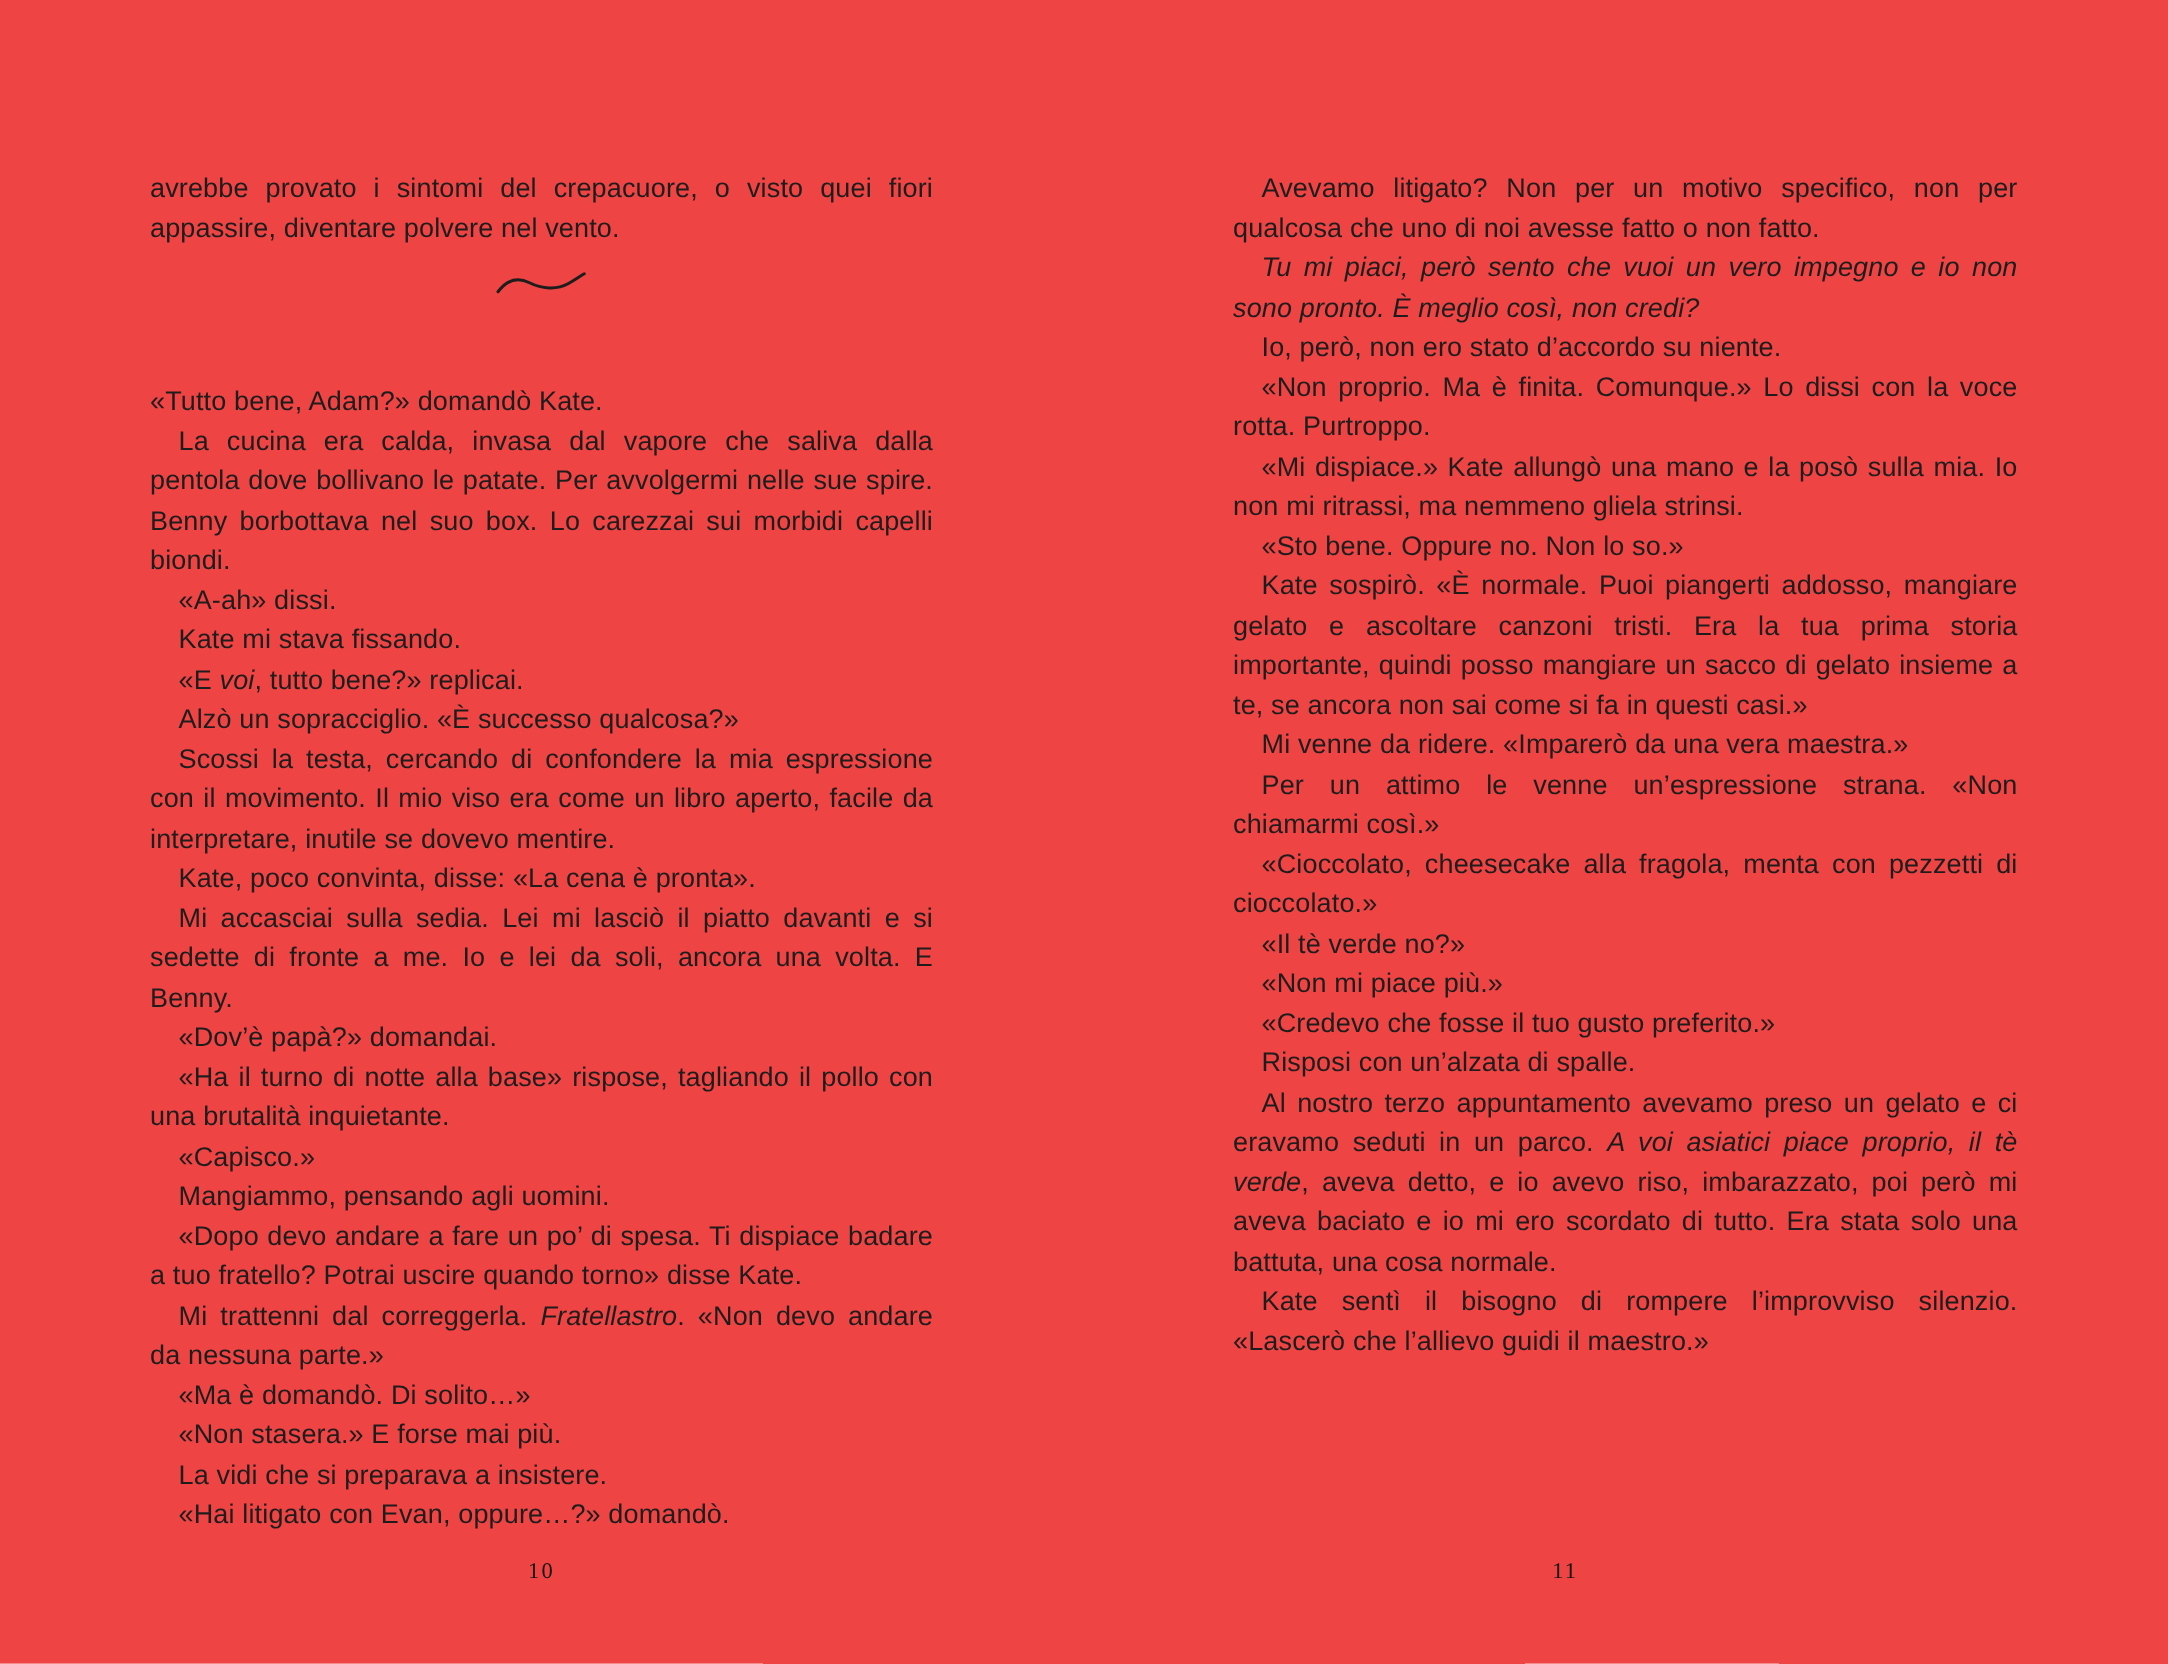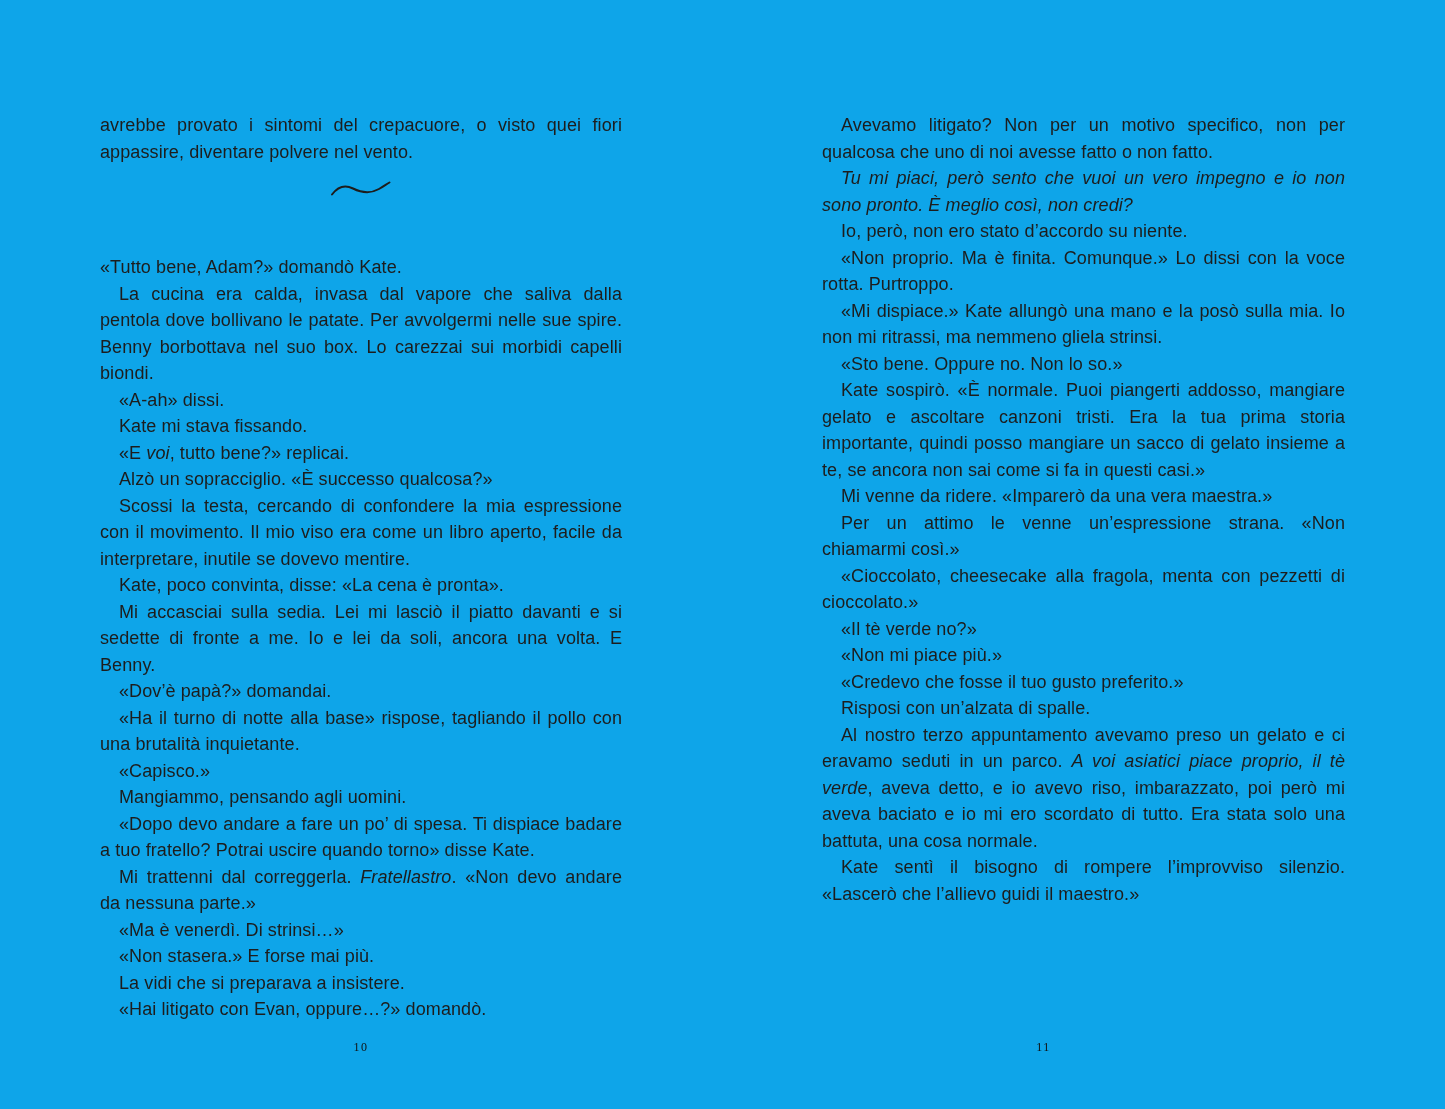--- a/index.html
+++ b/index.html
@@ -10,21 +10,21 @@
   body {
     width: 1445px;
     height: 1109px;
     overflow: hidden;
     font-family: "Liberation Sans", "DejaVu Sans", sans-serif;
   }
   .spread {
     position: relative;
     width: 1445px;
     height: 1109px;
-    background: #0ea5e9;
+    background: #ef4444;
   }
   .page-text {
     position: absolute;
     top: 112px;
   }
   .page-text.left  { left: 100px; width: 522px; }
   .page-text.right { left: 822px; width: 523px; }
 
   p.para {
     margin: 0;
@@ -44,21 +44,21 @@
     box-sizing: border-box;
     padding-top: 16px;
     text-align: center;
   }
   .scene-break svg { display: inline-block; }
 
   .page-number {
     position: absolute;
     top: 1040px;
     font-family: "Liberation Serif", "DejaVu Serif", serif;
-    font-size: 12px;
+    font-size: 15px;
     color: #111111;
     text-align: center;
     letter-spacing: 1.5px;
   }
   .page-number.pn-left  { left: 100px; width: 522px; }
   .page-number.pn-right { left: 782px; width: 523px; }
 </style>
 </head>
 <body>
 
@@ -78,21 +78,21 @@
       <p class="para indent"><span class="">Alzò un sopracciglio. «È successo qualcosa?»</span></p>
       <p class="para indent"><span class="">Scossi la testa, cercando di confondere la mia espressione con il movimento. Il mio viso era come un libro aperto, facile da interpretare, inutile se dovevo mentire.</span></p>
       <p class="para indent"><span class="">Kate, poco convinta, disse: «La cena è pronta».</span></p>
       <p class="para indent"><span class="">Mi accasciai sulla sedia. Lei mi lasciò il piatto davanti e si sedette di fronte a me. Io e lei da soli, ancora una volta. E Benny.</span></p>
       <p class="para indent"><span class="">«Dov’è papà?» domandai.</span></p>
       <p class="para indent"><span class="">«Ha il turno di notte alla base» rispose, tagliando il pollo con una brutalità inquietante.</span></p>
       <p class="para indent"><span class="">«Capisco.»</span></p>
       <p class="para indent"><span class="">Mangiammo, pensando agli uomini.</span></p>
       <p class="para indent"><span class="">«Dopo devo andare a fare un po’ di spesa. Ti dispiace badare a tuo fratello? Potrai uscire quando torno» disse Kate.</span></p>
       <p class="para indent"><span class="">Mi trattenni dal correggerla. </span><span class="italic">Fratellastro</span><span class="">. «Non devo andare da nessuna parte.»</span></p>
-      <p class="para indent"><span class="">«Ma è venerdì. Di strinsi…»</span></p>
+      <p class="para indent"><span class="">«Ma è domandò. Di solito…»</span></p>
       <p class="para indent"><span class="">«Non stasera.» E forse mai più.</span></p>
       <p class="para indent"><span class="">La vidi che si preparava a insistere.</span></p>
       <p class="para indent"><span class="">«Hai litigato con Evan, oppure…?» domandò.</span></p>
     </div>
   <div class="page-text right">
       <p class="para indent"><span class="">Avevamo litigato? Non per un motivo specifico, non per qualcosa che uno di noi avesse fatto o non fatto.</span></p>
       <p class="para indent"><span class="italic">Tu mi piaci, però sento che vuoi un vero impegno e io non sono pronto. È meglio così, non credi?</span></p>
       <p class="para indent"><span class="">Io, però, non ero stato d’accordo su niente.</span></p>
       <p class="para indent"><span class="">«Non proprio. Ma è finita. Comunque.» Lo dissi con la voce rotta. Purtroppo.</span></p>
       <p class="para indent"><span class="">«Mi dispiace.» Kate allungò una mano e la posò sulla mia. Io non mi ritrassi, ma nemmeno gliela strinsi.</span></p>

